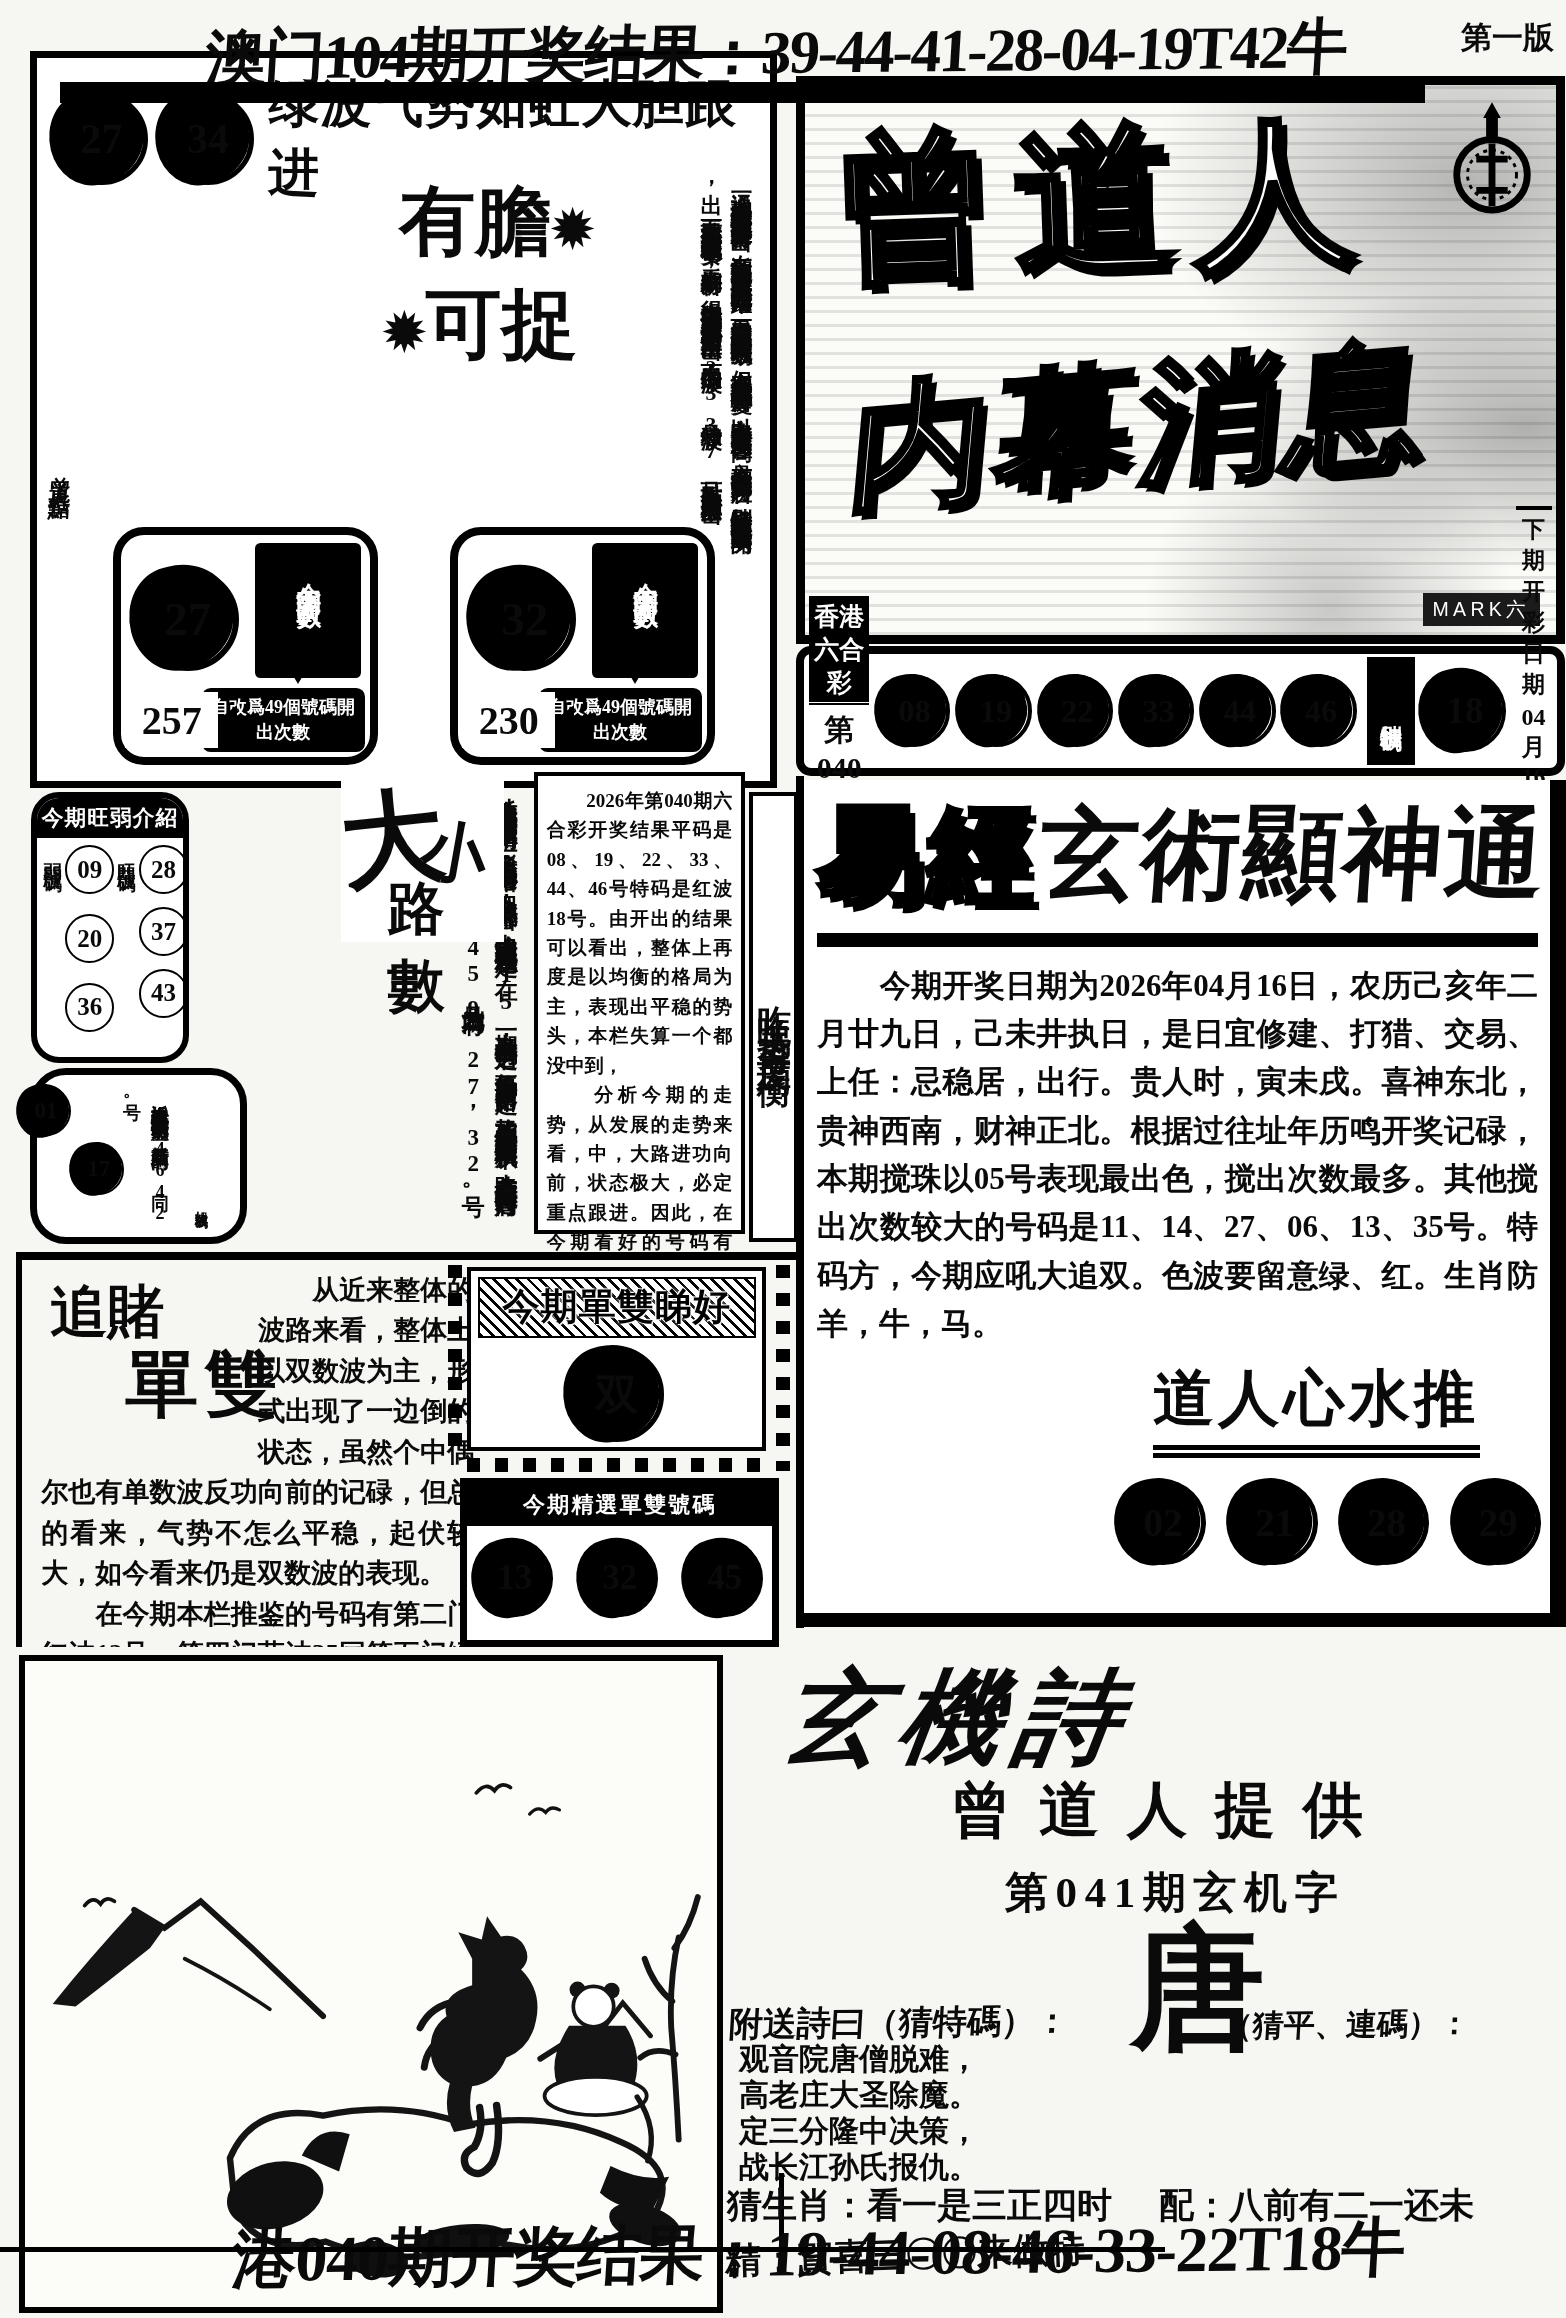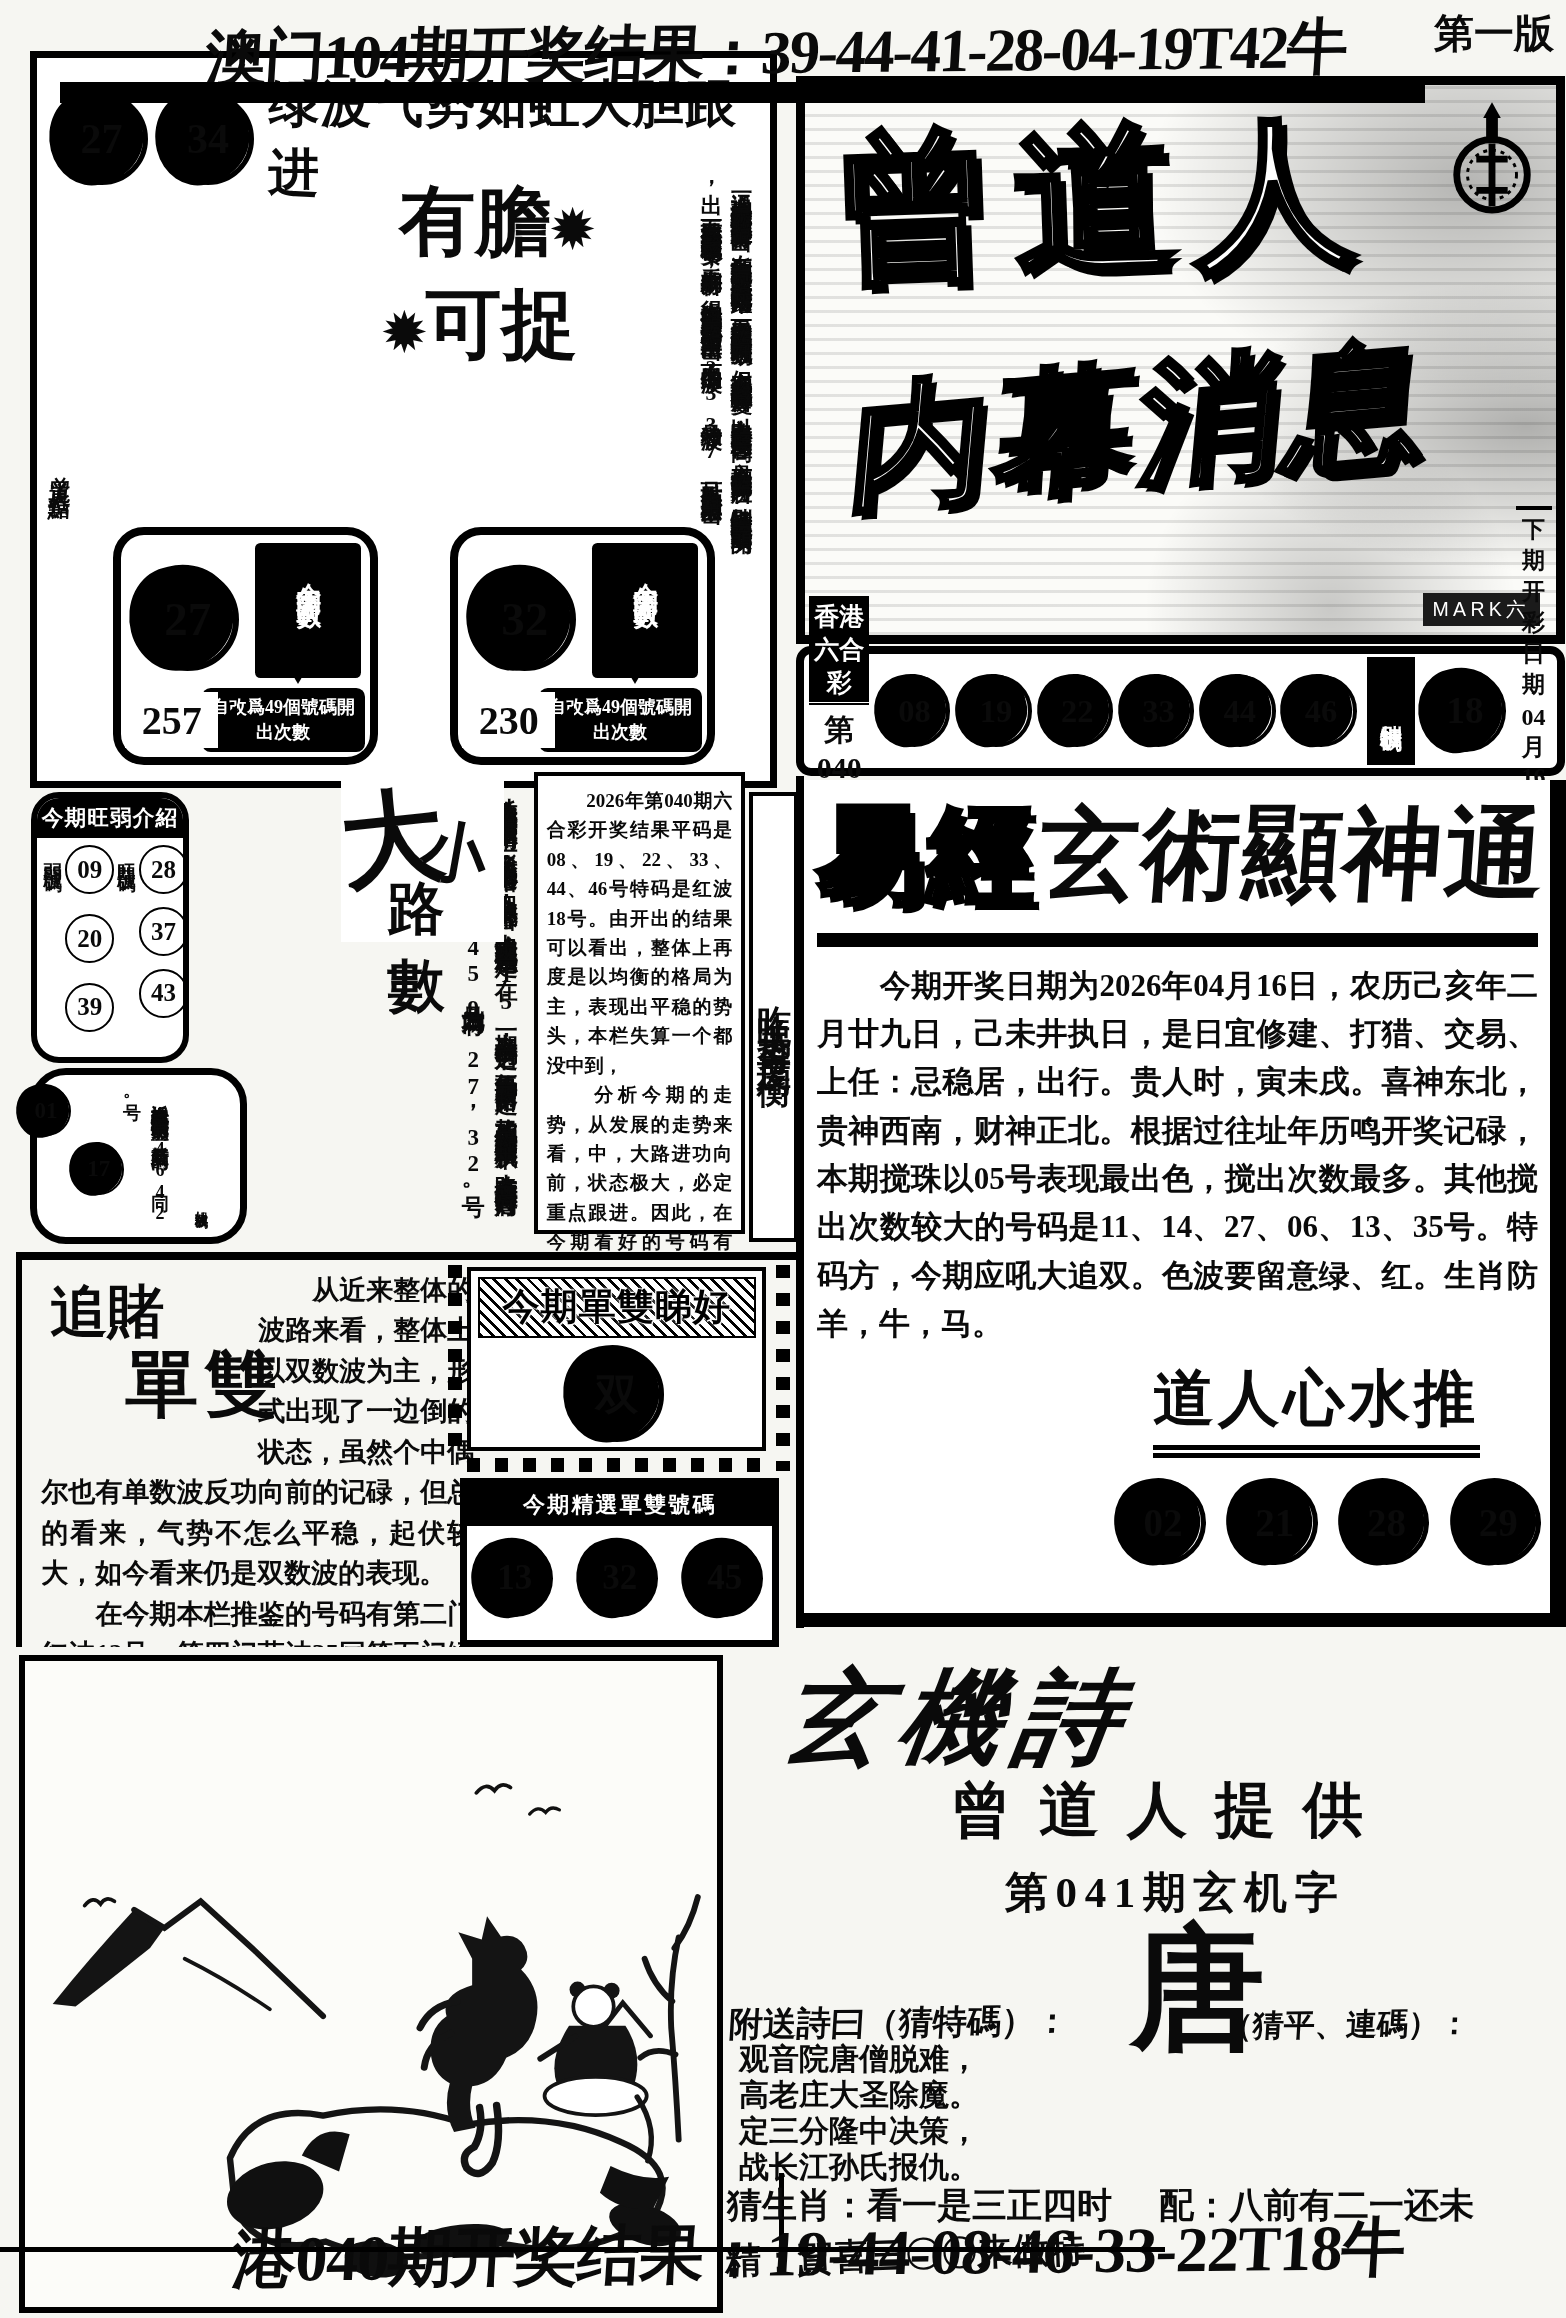--- a/index.html
+++ b/index.html
@@ -62,21 +62,21 @@
   }
   .hand { transform:skewX(-4deg) rotate(-0.6deg); }
 </style>
 </head>
 <body>
 
 <div id="page">
 
   <div class="abs hand blk" style="left:206px; top:12px; font-size:61px; letter-spacing:-2.2px; white-space:nowrap; z-index:40;">澳门104期开奖结果：39-44-41-28-04-19T42牛</div>
   <div class="abs bar" style="left:60px; top:82px; width:1365px; height:20.6px; z-index:41;"></div>
-  <div class="abs bold" style="right:12px; top:6px; font-size:40px;">第一版</div>
+  <div class="abs bold" style="right:12px; top:17px; font-size:31px;">第一版</div>
 
   <div class="abs thickbox" style="left:30px; top:51px; width:747px; height:737px;">
     <div class="abs" style="left:18.4px; top:12px; display:flex; align-items:center; gap:14px;">
       <span class="ball" style="font-size:42px;">27</span>
       <span class="ball" style="font-size:42px;">34</span>
       <span class="blk" style="font-size:51px; letter-spacing:1.1px;">绿波气势如虹大胆跟进</span>
     </div>
 
     <div class="abs vtext" style="right:14px; top:118px; height:358px; width:704px; font-size:21.7px; line-height:30px; letter-spacing:1.6px; font-weight:600; z-index:1;">通過上一期的攪珠結果再根據近期的攤路走勢分析得出，在近期的表現勢頭主要還是以中大路方向的表現較爲活躍，而最近期的攤路轉向極細路方向表現强勁，但在今期看來此攤路將會有所轉變，以中大路方向回勇復旺勢頭極高，亦是今期大家贏錢的方向所在，特別是紅波的表現有反彈回旺的勢頭開出，而三波方面仍然要兼顧出擊較爲穩妥。看上期的分析，得出今期的择码方向将会在职第三门和第二门作重点出击，而当中的绿波23号和绿波37号可以作为今期的重点对象出击。</div>
 
@@ -148,21 +148,21 @@
     </div>
   </div>
 
   <div class="abs" style="left:31px; top:792px; width:158px; height:271px; border:6.5px solid #000; border-radius:28px; background:#fff; overflow:hidden;">
     <div class="bar" style="color:#fff; font-size:21.7px; font-weight:900; text-align:center; padding:5.4px 0; letter-spacing:1.1px;">今期旺弱介紹</div>
     <div style="display:flex; justify-content:space-around; padding:7.6px 3.3px;">
       <div class="vtext blk" style="font-size:18.4px; letter-spacing:3.3px; margin-top:3.3px;">弱門號碼</div>
       <div style="display:flex; flex-direction:column; gap:20px;">
         <span class="oball" style="font-size:25px;">09</span>
         <span class="oball" style="font-size:25px;">20</span>
-        <span class="oball" style="font-size:25px;">39</span>
+        <span class="oball" style="font-size:25px;">36</span>
       </div>
       <div class="vtext blk" style="font-size:18.4px; letter-spacing:3.3px; margin-top:3.3px;">旺門號碼</div>
       <div style="display:flex; flex-direction:column; gap:13px;">
         <span class="oball" style="font-size:25px;">28</span>
         <span class="oball" style="font-size:25px;">37</span>
         <span class="oball" style="font-size:25px;">43</span>
       </div>
     </div>
   </div>
 

